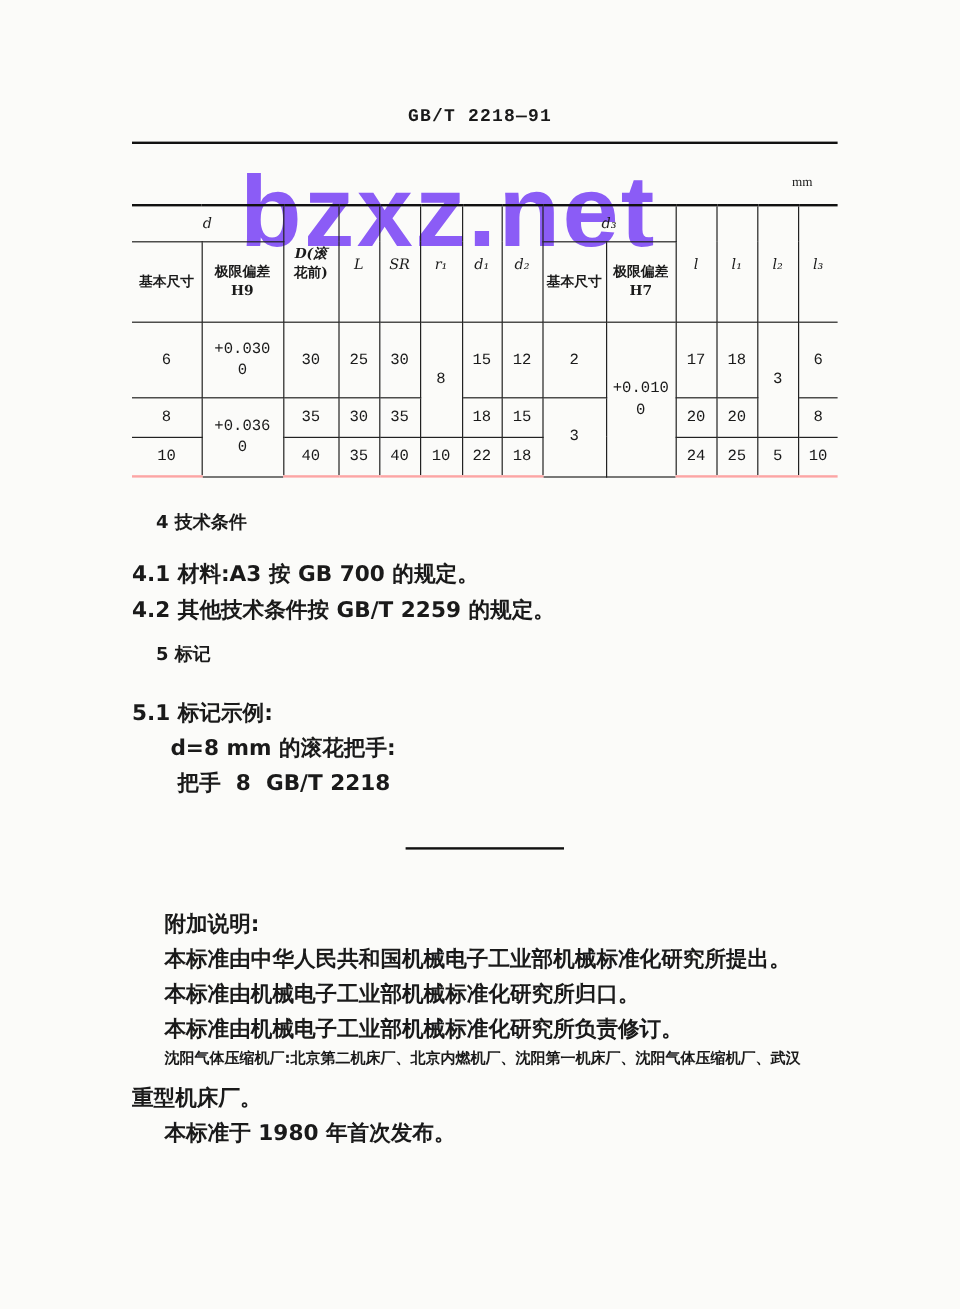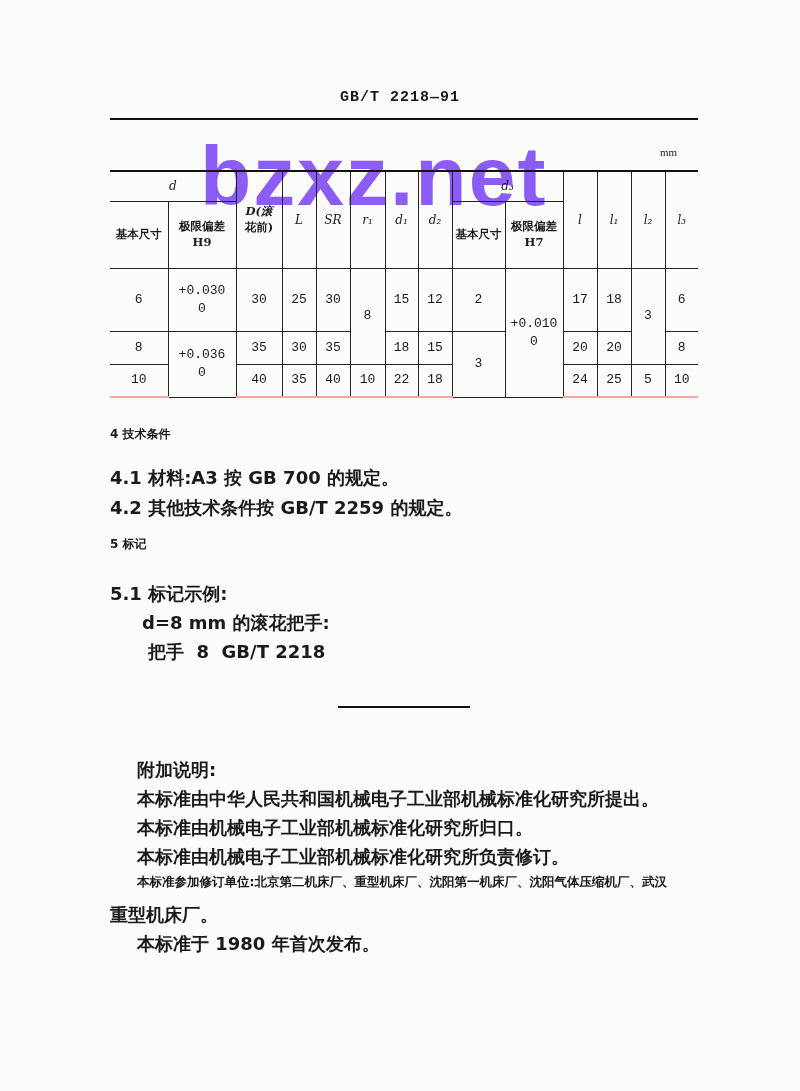--- a/index.html
+++ b/index.html
@@ -12,21 +12,21 @@
   .watermark{left:200px;top:128px;font-family:"Liberation Sans",sans-serif;font-weight:bold;font-size:84px;color:#8b5cf6;letter-spacing:2px;}
   table.spec{position:absolute;left:110px;top:170px;border-collapse:collapse;width:588px;table-layout:fixed;font-size:12px;}
   table.spec td{border:1px solid #222;text-align:center;vertical-align:middle;padding:0;line-height:1.35;}
   table.spec tr.top td{border-top:2px solid #111;}
   table.spec tr.last td{border-bottom:2px solid #fca5a5;}
   table.spec td:first-child{border-left:none;}
   table.spec td:last-child{border-right:none;}
   .it{font-style:italic;text-align:center;}
   .hd{font-size:11.5px;font-weight:bold;}
   .num{font-family:"Liberation Mono","DejaVu Sans Mono",monospace;font-size:13px;}
-  .sec{font-weight:bold;font-size:12px;font-family:"DejaVu Sans","Liberation Sans",sans-serif;}
+  .sec{font-weight:bold;font-size:15px;font-family:"DejaVu Sans","Liberation Sans",sans-serif;margin-left:20px;}
   .txt{font-size:18px;font-weight:bold;font-family:"DejaVu Sans","Liberation Sans",sans-serif;}
   .short-rule{left:338px;width:132px;top:706px;border-top:2px solid #111;}
 </style>
 </head>
 <body>
 
 <div class="abs doc-header">GB/T 2218—91</div>
 <div class="abs header-rule"></div>
 <div class="abs watermark">bzxz.net</div>
 <div class="abs unit">mm</div>
@@ -122,15 +122,15 @@
 <div class="abs txt" style="left:110px;top:582px">5.1  标记示例:</div>
 <div class="abs txt" style="left:142px;top:611px;font-weight:bold">d=8 mm 的滚花把手:</div>
 <div class="abs txt" style="left:148px;top:640px;white-space:pre">把手  8  GB/T 2218</div>
 
 <div class="abs short-rule"></div>
 
 <div class="abs txt" style="left:137px;top:758px">附加说明:</div>
 <div class="abs txt" style="left:137px;top:787px">本标准由中华人民共和国机械电子工业部机械标准化研究所提出。</div>
 <div class="abs txt" style="left:137px;top:816px">本标准由机械电子工业部机械标准化研究所归口。</div>
 <div class="abs txt" style="left:137px;top:845px">本标准由机械电子工业部机械标准化研究所负责修订。</div>
-<div class="abs txt" style="left:137px;top:874px;font-size:12.5px">本标准参加修订单位:北京第二机床厂、重型机床厂、沈阳第一机床厂、沈阳气体压缩机厂、武汉</div>
+<div class="abs txt" style="left:137px;top:874px;font-size:12.5px">沈阳气体压缩机厂:北京第二机床厂、北京内燃机厂、沈阳第一机床厂、沈阳气体压缩机厂、武汉</div>
 <div class="abs txt" style="left:110px;top:903px">重型机床厂。</div>
 <div class="abs txt" style="left:137px;top:932px">本标准于 1980 年首次发布。</div>
 
 </body></html>

